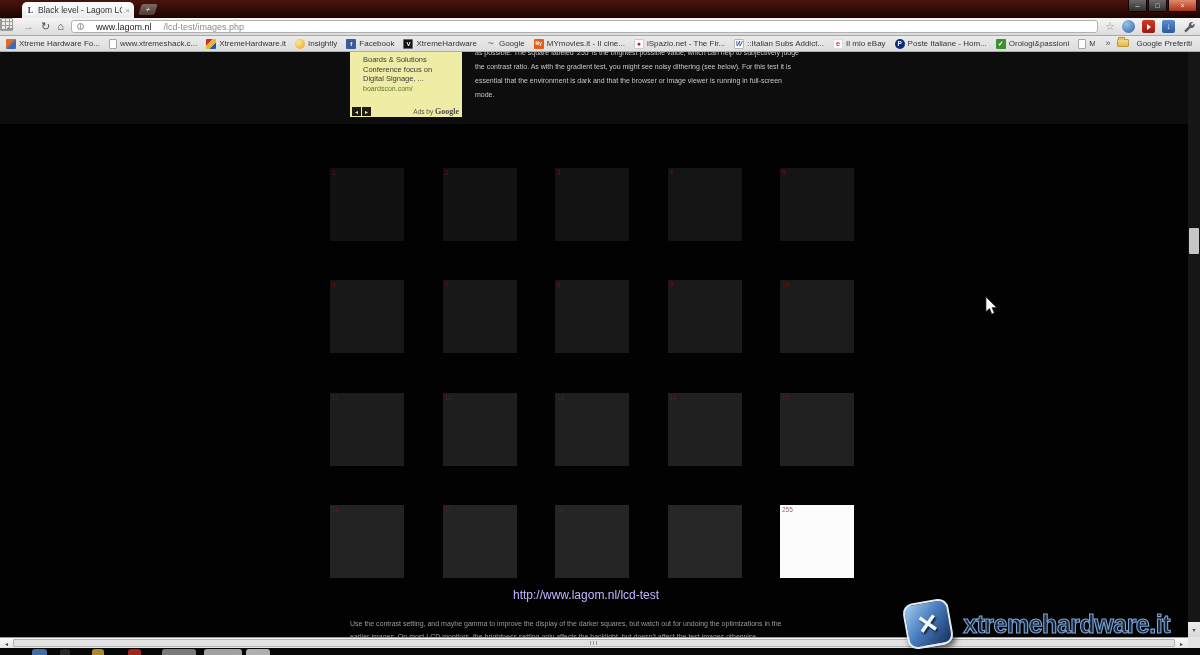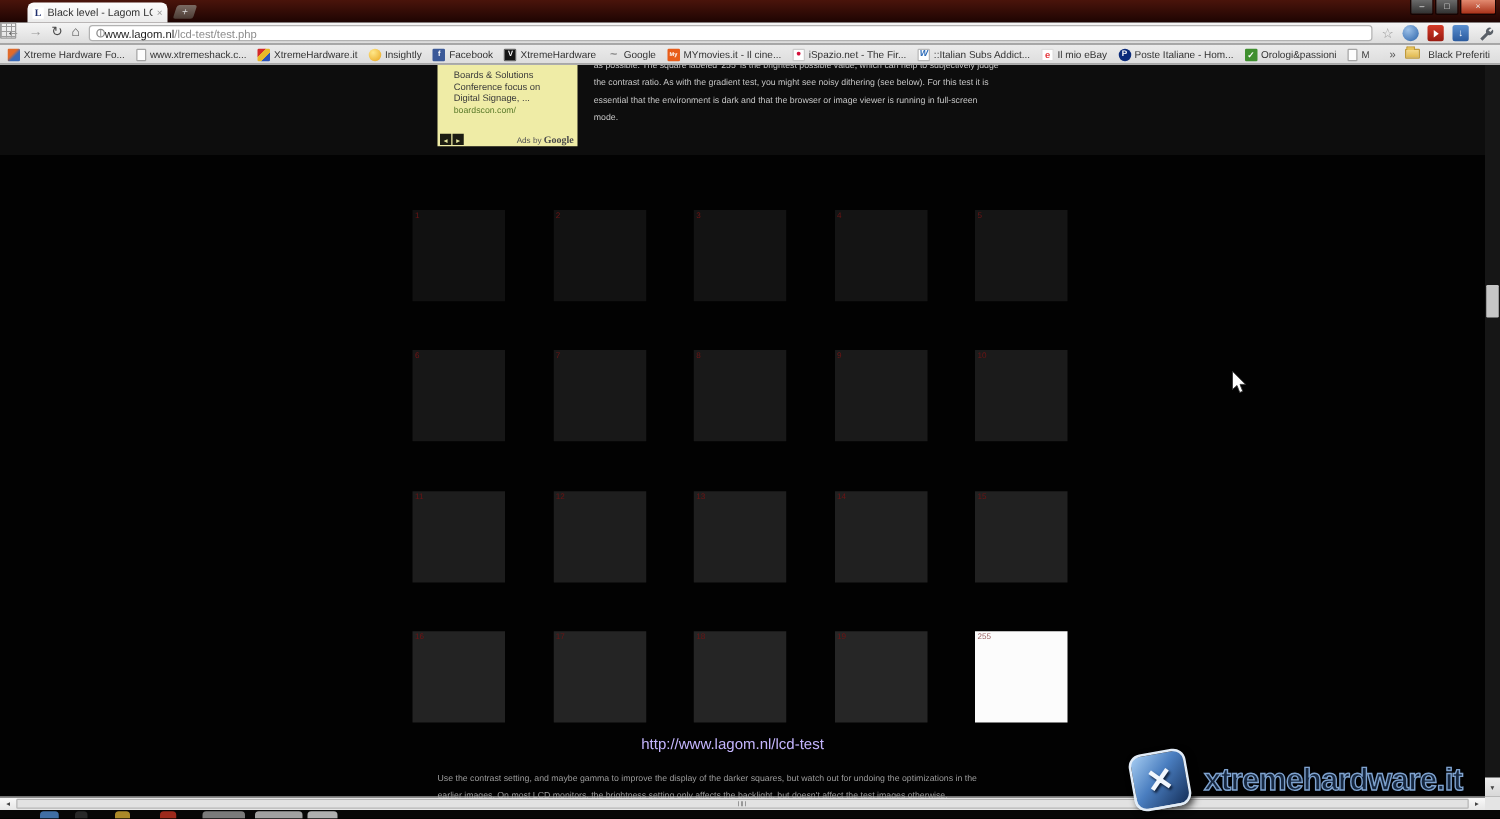--- a/index.html
+++ b/index.html
@@ -26,21 +26,21 @@
     background:linear-gradient(#6a6a6a,#303030); }
   .wb.close { width:29px; background:linear-gradient(#e28a70,#aa3118); }
 
   
   .toolbar { position:absolute; top:18px; left:0; right:0; height:18px;
     background:linear-gradient(#f5f5f5,#dcdcdc); border-bottom:1px solid #a8a8a8;
     display:flex; align-items:center; padding:0 5px; gap:7px; color:#555; }
   .navbtn { font-size:11px; line-height:1; color:#4a4a4a; }
   .navbtn.fwd { color:#999; }
   .omnibox { flex:1; height:13px; background:#fff; border:1px solid #b2b2b2; border-radius:3px;
-    display:flex; align-items:center; gap:0; padding:0 5px; font-size:9px; }
+    display:flex; align-items:center; gap:12px; padding:0 5px; font-size:9px; }
   .globe { width:7px; height:7px; border:1px solid #8a8a8a; border-radius:50%; position:relative; flex:0 0 auto; }
   .globe:before { content:""; position:absolute; left:2px; top:0; bottom:0; width:1px; background:#aaa; }
   .url-host { color:#1c1c1c; }
   .url-path { color:#8c8c8c; }
   .star { font-size:11px; color:#9a9a9a; }
   .ext { width:13px; height:13px; border-radius:2px; display:flex; align-items:center;
     justify-content:center; font-size:8px; color:#fff; flex:0 0 auto; }
   .ext.profile { border-radius:50%; background:radial-gradient(circle at 35% 30%,#9cc0e8,#2a62a8); }
   .ext.youtube { background:linear-gradient(#d43a28,#9a1a10); }
   .ext.youtube span { width:0; height:0; border-left:4px solid #fff; border-top:3px solid transparent; border-bottom:3px solid transparent; }
@@ -164,21 +164,21 @@
   </div>
 
   <div class="toolbar">
     <span class="navbtn">←</span>
     <span class="navbtn fwd">→</span>
     <span class="navbtn">↻</span>
     <span class="navbtn">⌂</span>
     <div class="omnibox">
       <span class="globe"></span>
       <span class="url-host">www.lagom.nl</span>
-        <span class="url-path">/lcd-test/test.php</span>
+        <span class="url-path">/lcd-test/images.php</span>
     </div>
     <span class="star">☆</span>
     <span class="ext profile"></span>
     <span class="ext youtube">
         <span></span>
       </span>
     <span class="ext download">↓</span>
     <span class="ext grid"></span>
     <svg width="13" height="13" viewBox="0 0 13 13">
       <path d="M11.2 2.4 a3.1 3.1 0 0 0-4.3 3.7 L2.2 10.8 l1.7 1.7 4.6-4.6 a3.1 3.1 0 0 0 3.8-4.3 l-2 2 -1.5-1.5 z" fill="#5a6068"></path>
@@ -255,21 +255,21 @@
 
         <div class="bm-item">
           <span class="bm-fav fav-page"></span>
           <span class="bm-label">Mass-Mail</span>
         </div>
 
       </div>
     <div class="bm-right">
       <span class="chevron">»</span>
       <span class="folder-icon"></span>
-      <span>Black Preferiti</span>
+      <span>Google Preferiti</span>
     </div>
   </div>
 
   <div class="content">
 
     <div class="intro-section">
       <div class="ad">
         <div class="ad-body">
           <div>Boards &amp; Solutions</div>
           <div>Conference focus on</div>

